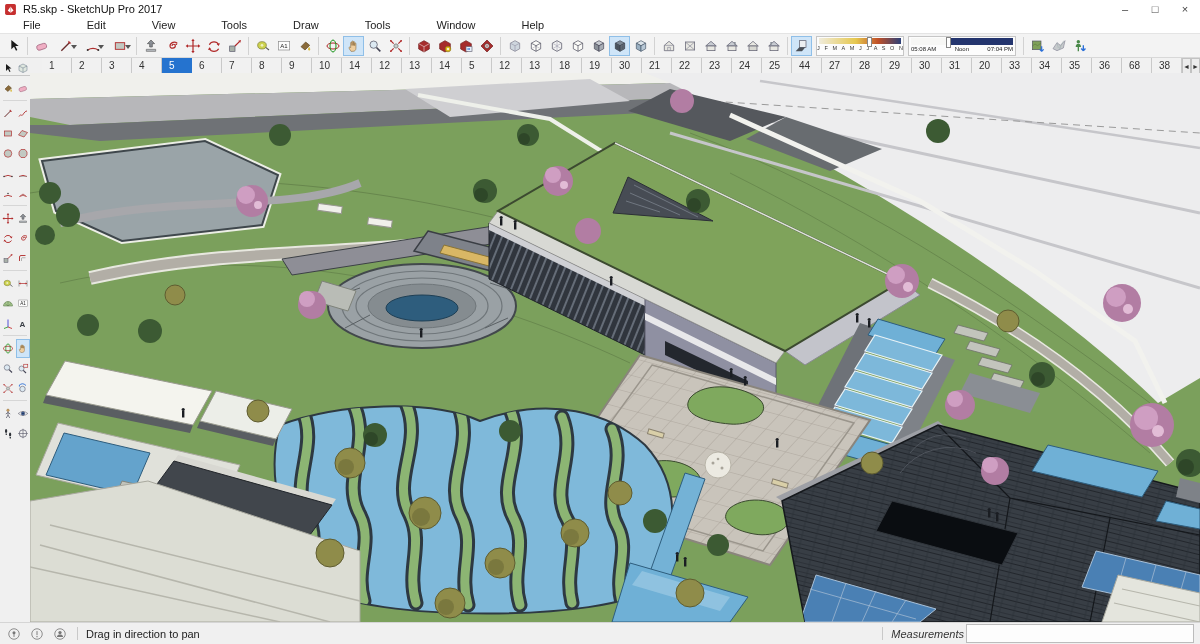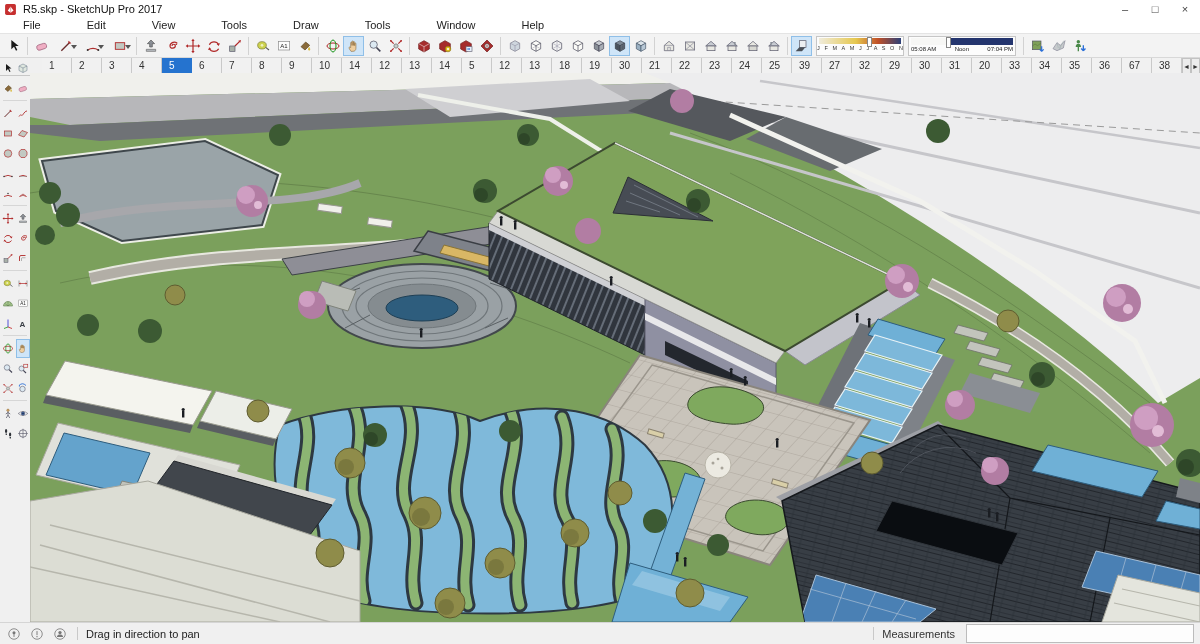--- a/index.html
+++ b/index.html
@@ -35,21 +35,21 @@
   #left-toolbar{position:absolute;left:0;top:58px;width:30px;z-index:5;}
   .lrow{display:flex;justify-content:center;gap:1px;height:20px;align-items:center;}
   .lsep{height:1px;background:#d6d6d6;margin:2px 3px;}
   #viewport{position:absolute;left:30px;top:73px;width:1170px;height:549px;background:#7ba05c;}
   #viewport svg{display:block;width:100%;height:100%;}
   .statusbar{position:absolute;left:0;bottom:0;width:1200px;height:22px;background:#f0f0f0;border-top:1px solid #d5d5d5;display:flex;align-items:center;font-size:11px;color:#333;box-sizing:border-box;}
   .sicon{width:16px;height:16px;margin-left:7px;display:inline-flex;align-items:center;}
   .ssep{width:1px;height:13px;background:#c9c9c9;margin:0 8px;}
   .hint{color:#222;}
   .measwrap{margin-left:auto;display:flex;align-items:center;}
-  .measlabel{margin-right:11px;}
+  .measlabel{margin-right:2px;font-style:italic;}
   .meas{width:222px;height:15px;border:1px solid #bcbcbc;background:#fdfdfd;margin-right:6px;font-size:10px;}
 </style>
 </head>
 <body>
 
 <div class="titlebar">
   <span class="logo">
       <svg viewBox="0 0 24 24" width="13" height="13">
         <rect x="2" y="2" width="20" height="20" rx="3" fill="#c62f2f"></rect>
         <path d="M7 14.5l5-8 5.5 7.5-5 4z" fill="#fff"></path>
@@ -377,32 +377,32 @@
       <span class="stab">12</span>
       <span class="stab">13</span>
       <span class="stab">18</span>
       <span class="stab">19</span>
       <span class="stab">30</span>
       <span class="stab">21</span>
       <span class="stab">22</span>
       <span class="stab">23</span>
       <span class="stab">24</span>
       <span class="stab">25</span>
-      <span class="stab">39</span>
+      <span class="stab">44</span>
       <span class="stab">27</span>
-      <span class="stab">32</span>
+      <span class="stab">28</span>
       <span class="stab">29</span>
       <span class="stab">30</span>
       <span class="stab">31</span>
       <span class="stab">20</span>
       <span class="stab">33</span>
       <span class="stab">34</span>
       <span class="stab">35</span>
       <span class="stab">36</span>
-      <span class="stab">67</span>
+      <span class="stab">68</span>
       <span class="stab">38</span>
     </div>
   <span class="tscroll">◄</span>
   <span class="tscroll">►</span>
 </div>
 
 <div id="left-toolbar">
     <div class="lrow">
       <span class="lbtn">
         <svg viewBox="0 0 24 24" width="13" height="13">

